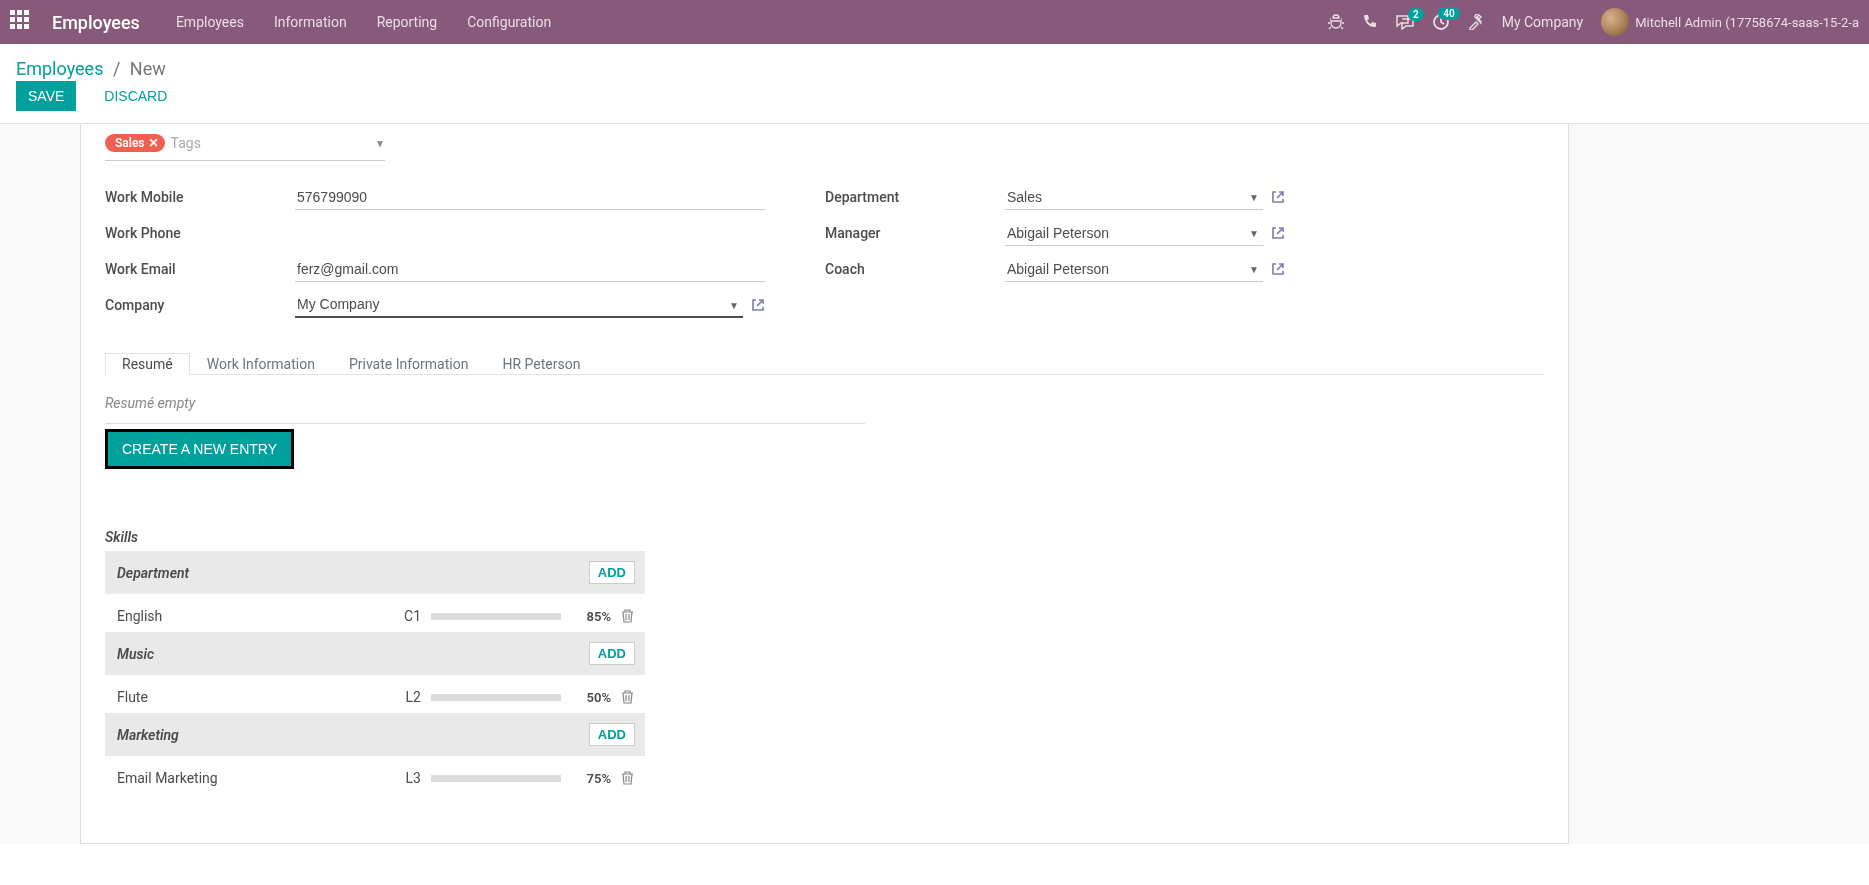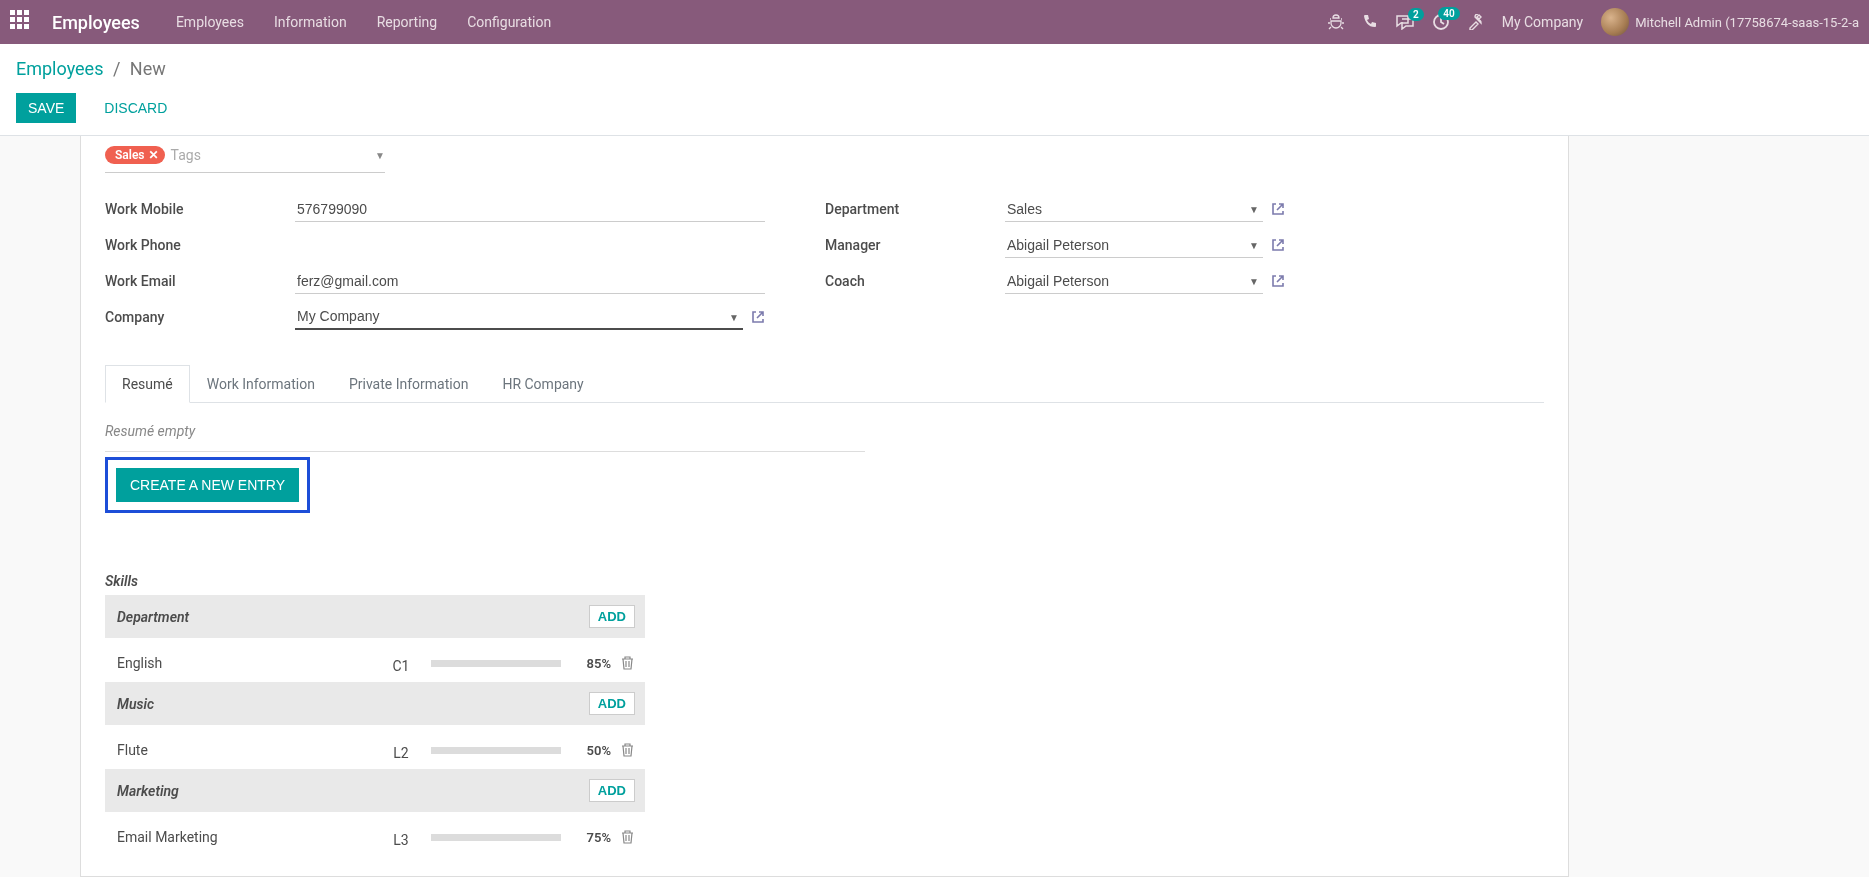--- a/index.html
+++ b/index.html
@@ -9,21 +9,21 @@
 .apps-icon span { background: #fff; width: 5px; height: 5px; }
 .brand { font-size: 18px; font-weight: 500; margin-right: 36px; }
 .nav-items { display: flex; gap: 30px; }
 .nav-item { color: #e8dde3; cursor: pointer; font-size: 14px; }
 .topbar-right { margin-left: auto; display: flex; align-items: center; gap: 18px; }
 .icon-btn { color: #e8dde3; cursor: pointer; position: relative; display: flex; align-items: center; }
 .badge { position: absolute; top: -6px; right: -10px; background: #00a09d; color: #fff; border-radius: 9px; font-size: 10px; font-weight: 600; padding: 1px 5px; min-width: 14px; text-align: center; }
 .avatar { width: 28px; height: 28px; border-radius: 50%; background: radial-gradient(circle at 35% 35%, #d9b38c 0%, #a67c52 60%, #6b4e3d 100%); display: inline-block; margin-right: 6px; }
 .user-label { color: #e8dde3; font-size: 13px; }
 .control-panel { padding: 14px 16px 12px 16px; border-bottom: 1px solid #dee2e6; background: #fff; }
-.breadcrumb { font-size: 18px; color: #777; margin-bottom: 14px; }
+.breadcrumb { font-size: 18px; color: #777; margin-bottom: 2px; }
 .breadcrumb .root { color: #00a09d; }
 .breadcrumb .sep { padding: 0 5px; }
 .cp-buttons { display: flex; gap: 16px; align-items: center; }
 .btn { border: none; padding: 7px 12px; font-size: 14px; cursor: pointer; text-transform: uppercase; font-weight: 500; }
 .btn-primary { background: #00a09d; color: #fff; }
 .btn-secondary { background: transparent; color: #00a09d; }
 .main-area { background: #f9f9f9; padding: 0; }
 .form-sheet { background: #fff; margin: 0 auto; margin-left: 80px; margin-right: 300px; border: 1px solid #ddd; border-top: none; padding: 0 24px 20px 24px; min-height: 720px; }
 .tags-row { padding: 10px 0 8px 0; display: flex; align-items: center; gap: 6px; border-bottom: 1px solid #ccc; width: 280px; margin-bottom: 18px; position: relative;}
 .tag-chip { background: #f06050; color: #fff; padding: 2px 6px 2px 10px; border-radius: 11px; font-size: 12px; font-weight: 600; display: flex; align-items: center; gap: 4px; }
@@ -34,35 +34,35 @@
 .field-row { display: flex; align-items: center; min-height: 36px; }
 .field-label { width: 190px; font-weight: 500; color: #4c4c4c; font-size: 14px; }
 .field-input { flex: 1; border: none; border-bottom: 1px solid #ccc; padding: 4px 2px; font-size: 14px; background: transparent; color: #4c4c4c; }
 .field-input-wrap { flex: 1; display: flex; align-items: center; position: relative; }
 .m2o-caret { color: #666; font-size: 10px; margin-left: -14px; pointer-events: none; }
 .ext-link { color: #7c7bad; margin-left: 12px; cursor: pointer; }
 .col-left { flex: 1; max-width: 660px; }
 .col-right { flex: 1; max-width: 460px; }
 .company-row .field-input { border-bottom: 2px solid #4c4c4c; }
 .tabs-bar { display: flex; margin-top: 30px; border-bottom: 1px solid #dee2e6; }
-.tab { padding: 10px 16px; border: 1px solid transparent; color: #6c757d; cursor: pointer; font-size: 14px; margin-bottom: -1px; }
+.tab { padding: 2px 16px; border: 1px solid transparent; color: #6c757d; cursor: pointer; font-size: 14px; margin-bottom: -1px; }
 .tab.active { border: 1px solid #dee2e6; border-bottom-color: #fff; color: #4c4c4c; }
 .tab-content { padding-top: 20px; display: flex; gap: 60px; flex-direction: column; }
 .resume-col { flex: 1; max-width: 760px; }
 .skills-col { flex: 1; max-width: 540px; }
 .resume-empty { font-style: italic; color: #888; margin-bottom: 12px; font-size: 14px; }
-.resume-btn-wrap { display: inline-block; border: 3px solid #1d4ed8; padding: 8px; }
+.resume-btn-wrap { display: inline-block; border: 3px solid #000000; padding: 0; }
 .resume-btn { background: #00a09d; color: #fff; border: none; padding: 9px 14px; font-size: 14px; font-weight: 500; cursor: pointer; }
 .skills-heading { font-style: italic; font-weight: 600; color: #4c4c4c; font-size: 14px; margin-bottom: 6px; }
 .skill-type-hdr { background: #e9e9e9; display: flex; align-items: center; justify-content: space-between; padding: 10px 10px 10px 12px; margin-bottom: 6px; }
 .skill-type-name { font-style: italic; font-weight: 600; color: #4c4c4c; }
 .add-btn { background: #fff; border: 1px solid #ccc; color: #00a09d; font-weight: 600; font-size: 13px; padding: 3px 8px; cursor: pointer; }
 .skill-row { display: flex; align-items: center; padding: 8px 10px 8px 12px; gap: 10px; }
 .skill-name { flex: 1.8; color: #4c4c4c; }
-.skill-level { width: 40px; color: #4c4c4c; text-align: center; margin-top: 6px; }
+.skill-level { width: 40px; color: #4c4c4c; text-align: right; }
 .skill-bar-wrap { width: 130px; height: 7px; background: #dcdcdc; position: relative; }
 .skill-bar-fill { height: 100%; background: #00a09d; }
 .skill-pct { width: 40px; text-align: right; font-weight: 600; color: #4c4c4c; font-size: 13px; }
 .trash-icon { color: #888; cursor: pointer; width: 14px; }
 svg { display: block; }
 .resume-hr { border: none; border-top: 1px solid #ddd; margin-bottom: 5px;}
 </style>
 </head>
 <body>
 
@@ -210,21 +210,21 @@
               </svg>
           </span>
         </div>
       </div>
     </div>
 
     <div class="tabs-bar">
       <div class="tab active">Resumé</div>
       <div class="tab">Work Information</div>
       <div class="tab">Private Information</div>
-      <div class="tab">HR Company</div>
+      <div class="tab">HR Peterson</div>
     </div>
 
     <div class="tab-content">
       <div class="resume-col">
         <div class="resume-empty">Resumé empty</div>
         <hr class="resume-hr">
         <div class="resume-btn-wrap">
           <button class="resume-btn">CREATE A NEW ENTRY</button>
         </div>
       </div>

